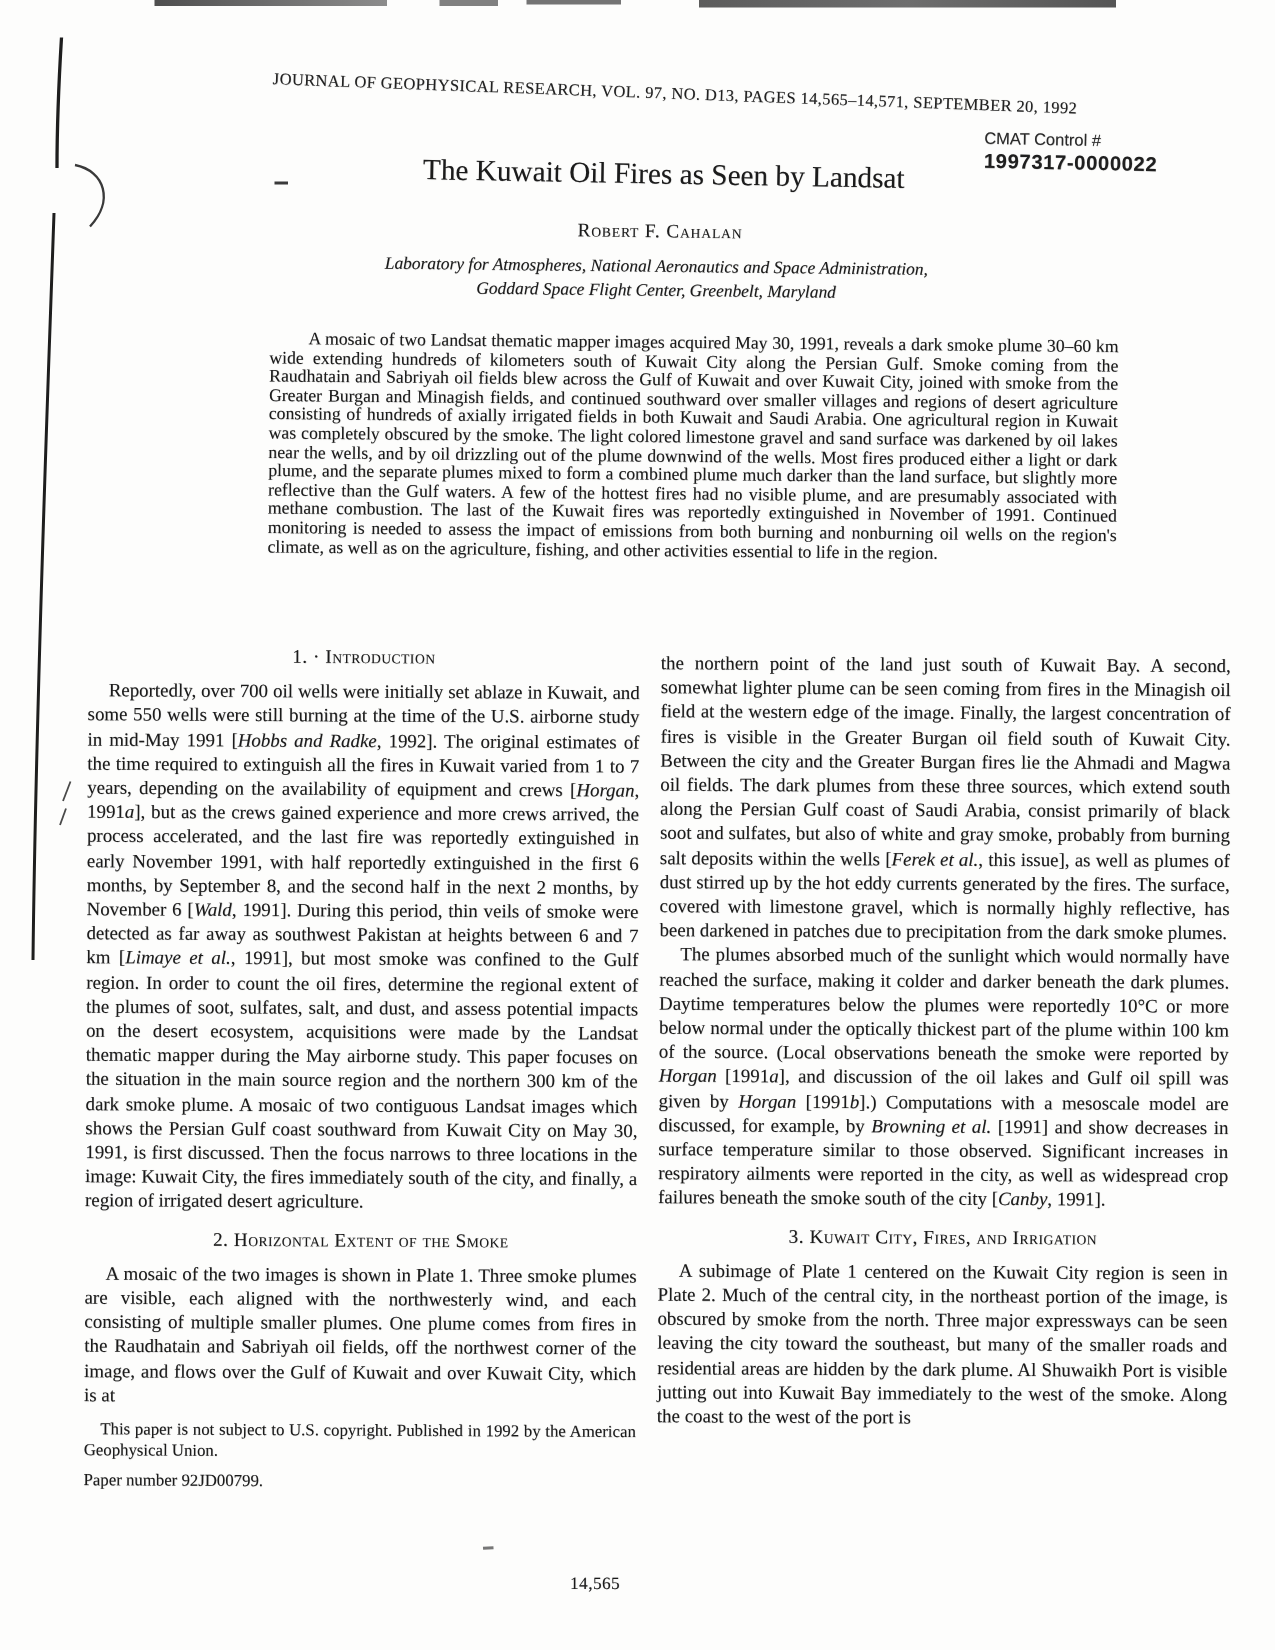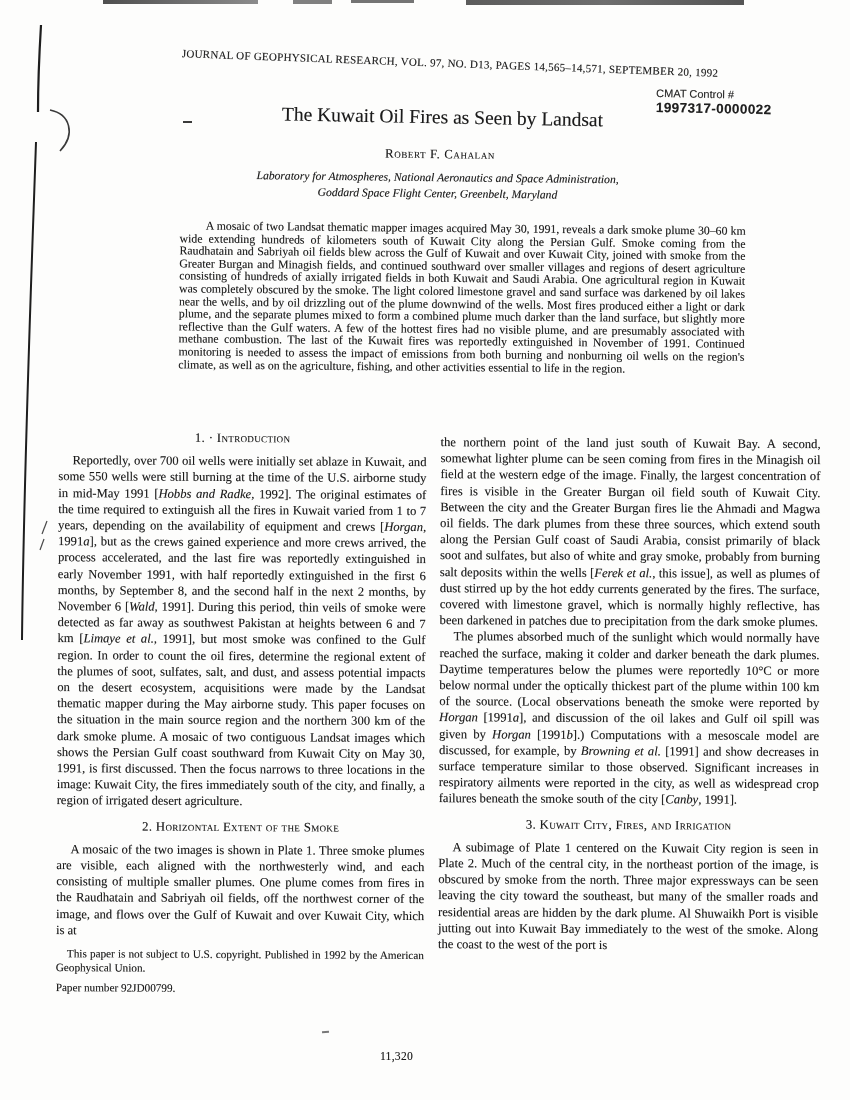--- a/index.html
+++ b/index.html
@@ -126,15 +126,15 @@
 
     <div class="col col-right">
       <p class="para"><span>the northern point of the land just south of Kuwait Bay. A second, somewhat lighter plume can be seen coming from fires in the Minagish oil field at the western edge of the image. Finally, the largest concentration of fires is visible in the Greater Burgan oil field south of Kuwait City. Between the city and the Greater Burgan fires lie the Ahmadi and Magwa oil fields. The dark plumes from these three sources, which extend south along the Persian Gulf coast of Saudi Arabia, consist primarily of black soot and sulfates, but also of white and gray smoke, probably from burning salt deposits within the wells [</span><i>Ferek et al.</i><span>, this issue], as well as plumes of dust stirred up by the hot eddy currents generated by the fires. The surface, covered with limestone gravel, which is normally highly reflective, has been darkened in patches due to precipitation from the dark smoke plumes.</span></p>
       <p class="para indent"><span>The plumes absorbed much of the sunlight which would normally have reached the surface, making it colder and darker beneath the dark plumes. Daytime temperatures below the plumes were reportedly 10°C or more below normal under the optically thickest part of the plume within 100 km of the source. (Local observations beneath the smoke were reported by </span><i>Horgan</i><span> [1991</span><i>a</i><span>], and discussion of the oil lakes and Gulf oil spill was given by </span><i>Horgan</i><span> [1991</span><i>b</i><span>].) Computations with a mesoscale model are discussed, for example, by </span><i>Browning et al.</i><span> [1991] and show decreases in surface temperature similar to those observed. Significant increases in respiratory ailments were reported in the city, as well as widespread crop failures beneath the smoke south of the city [</span><i>Canby</i><span>, 1991].</span></p>
       <h2 class="sec-heading">3.  Kuwait City, Fires, and Irrigation</h2>
       <p class="para indent"><span>A subimage of Plate 1 centered on the Kuwait City region is seen in Plate 2. Much of the central city, in the northeast portion of the image, is obscured by smoke from the north. Three major expressways can be seen leaving the city toward the southeast, but many of the smaller roads and residential areas are hidden by the dark plume. Al Shuwaikh Port is visible jutting out into Kuwait Bay immediately to the west of the smoke. Along the coast to the west of the port is</span></p>
     </div>
 
   </div>
 
-  <div class="pagenum">11,320</div>
+  <div class="pagenum">14,565</div>
 
 </div>
 
 </body></html>

